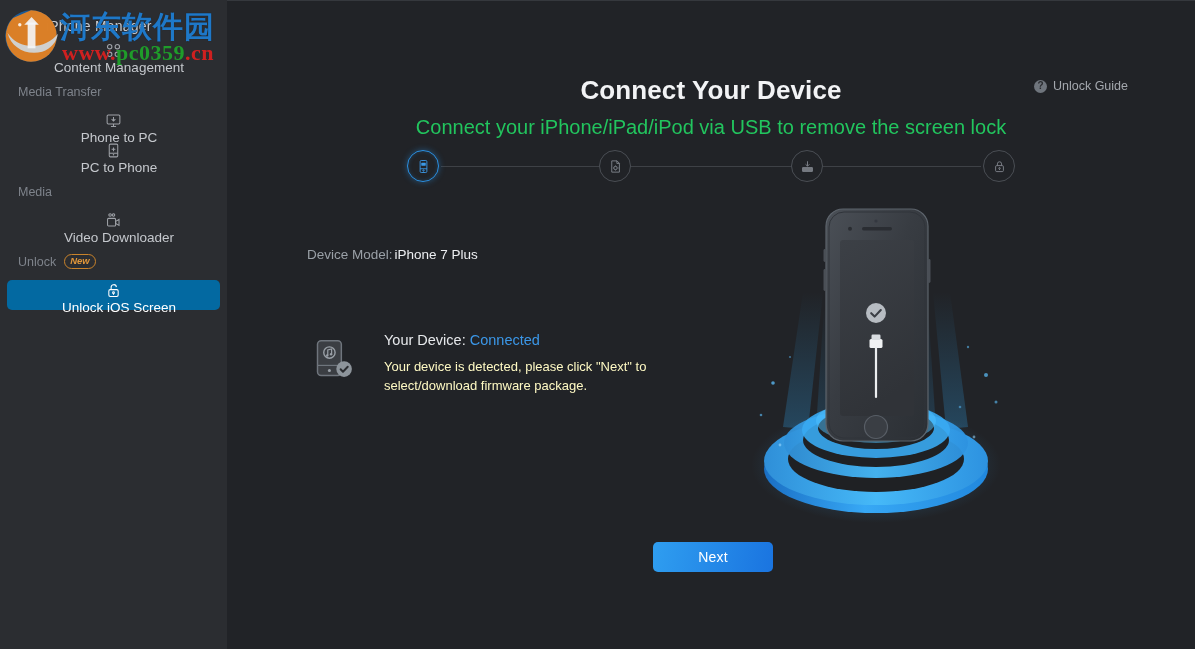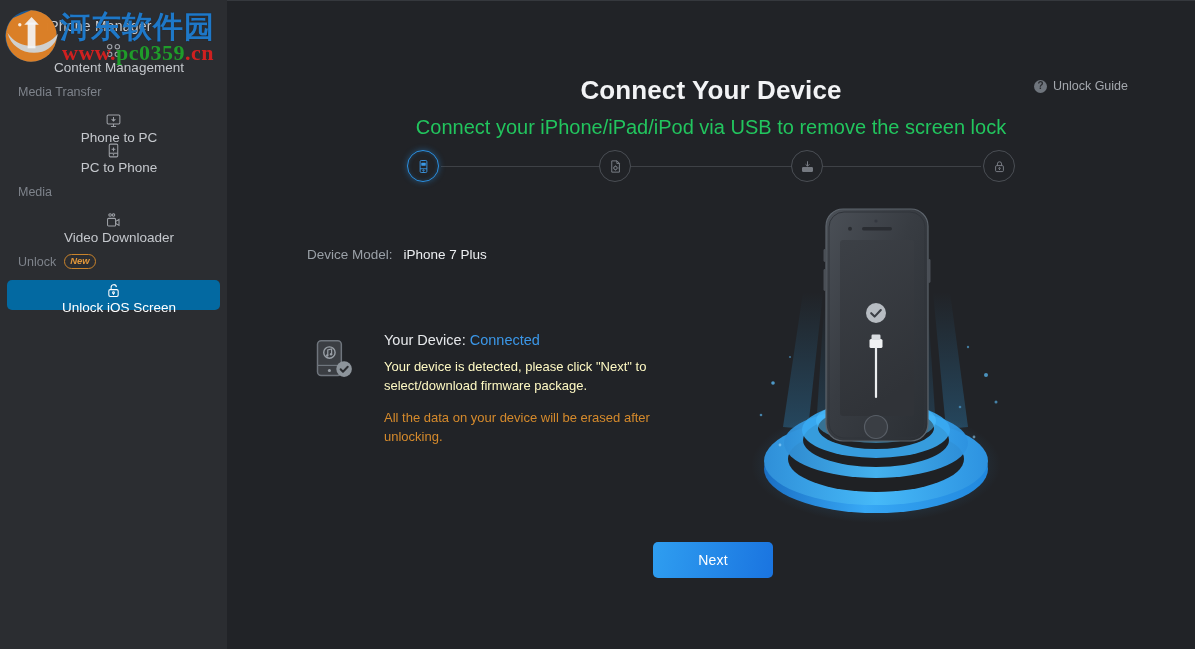--- a/index.html
+++ b/index.html
@@ -193,21 +193,21 @@
   .step svg { display: block; }
 
   
   .dev-model {
     position: absolute;
     left: 80px; top: 246px;
     display: flex; align-items: baseline;
     font-size: 13.5px;
   }
   .dev-model .k { color: #9aa0a7; }
-  .dev-model .v { color: #eceef1; margin-left: 11px; }
+  .dev-model .v { color: #eceef1; margin-left: 2px; }
 
   
   .conn {
     position: absolute;
     left: 85px; top: 331px;
     width: 400px;
   }
   .conn .cico {
     position: absolute;
     left: 0; top: 5px;
@@ -225,21 +225,21 @@
     margin-top: 13px;
     font-size: 13px; color: #d58a2c;
     line-height: 19px;
     max-width: 290px;
   }
 
   
   .next-btn {
     position: absolute;
     left: 426px; top: 541px;
-    width: 120px; height: 36px;
+    width: 120px; height: 30px;
     border: none;
     border-radius: 5px;
     background: linear-gradient(100deg, #2f9ef0 0%, #1a74e0 100%);
     color: #ffffff;
     font-size: 14px;
     font-family: "Liberation Sans", sans-serif;
     cursor: pointer;
     letter-spacing: .2px;
   }
 
@@ -423,21 +423,20 @@
         <circle cx="19" cy="36.5" r="1.7" fill="#9aa0a7"></circle>
         <circle cx="35" cy="35" r="8.5" fill="#8d949b"></circle>
         <path d="M31.2 35.2l2.6 2.7 5.2-5.4" stroke="#2b2d31" stroke-width="2.1" fill="none" stroke-linecap="round" stroke-linejoin="round"></path>
       </svg>
       <div class="ctxt">
         <div class="ln1">
           <span>Your Device:</span>
           <span class="st">Connected</span>
         </div>
         <div class="ln2">Your device is detected, please click "Next" to select/download firmware package.</div>
-        <div class="ln3">All the data on your device will be erased after unlocking.</div>
       </div>
     </div>
 
     <svg class="illus" viewBox="0 0 300 340">
       <defs>
         <linearGradient id="phoneBody" x1="0" y1="0" x2="1" y2="1">
           <stop offset="0%" stop-color="#4b5057"></stop>
           <stop offset="45%" stop-color="#383c42"></stop>
           <stop offset="100%" stop-color="#2b2f34"></stop>
         </linearGradient>

